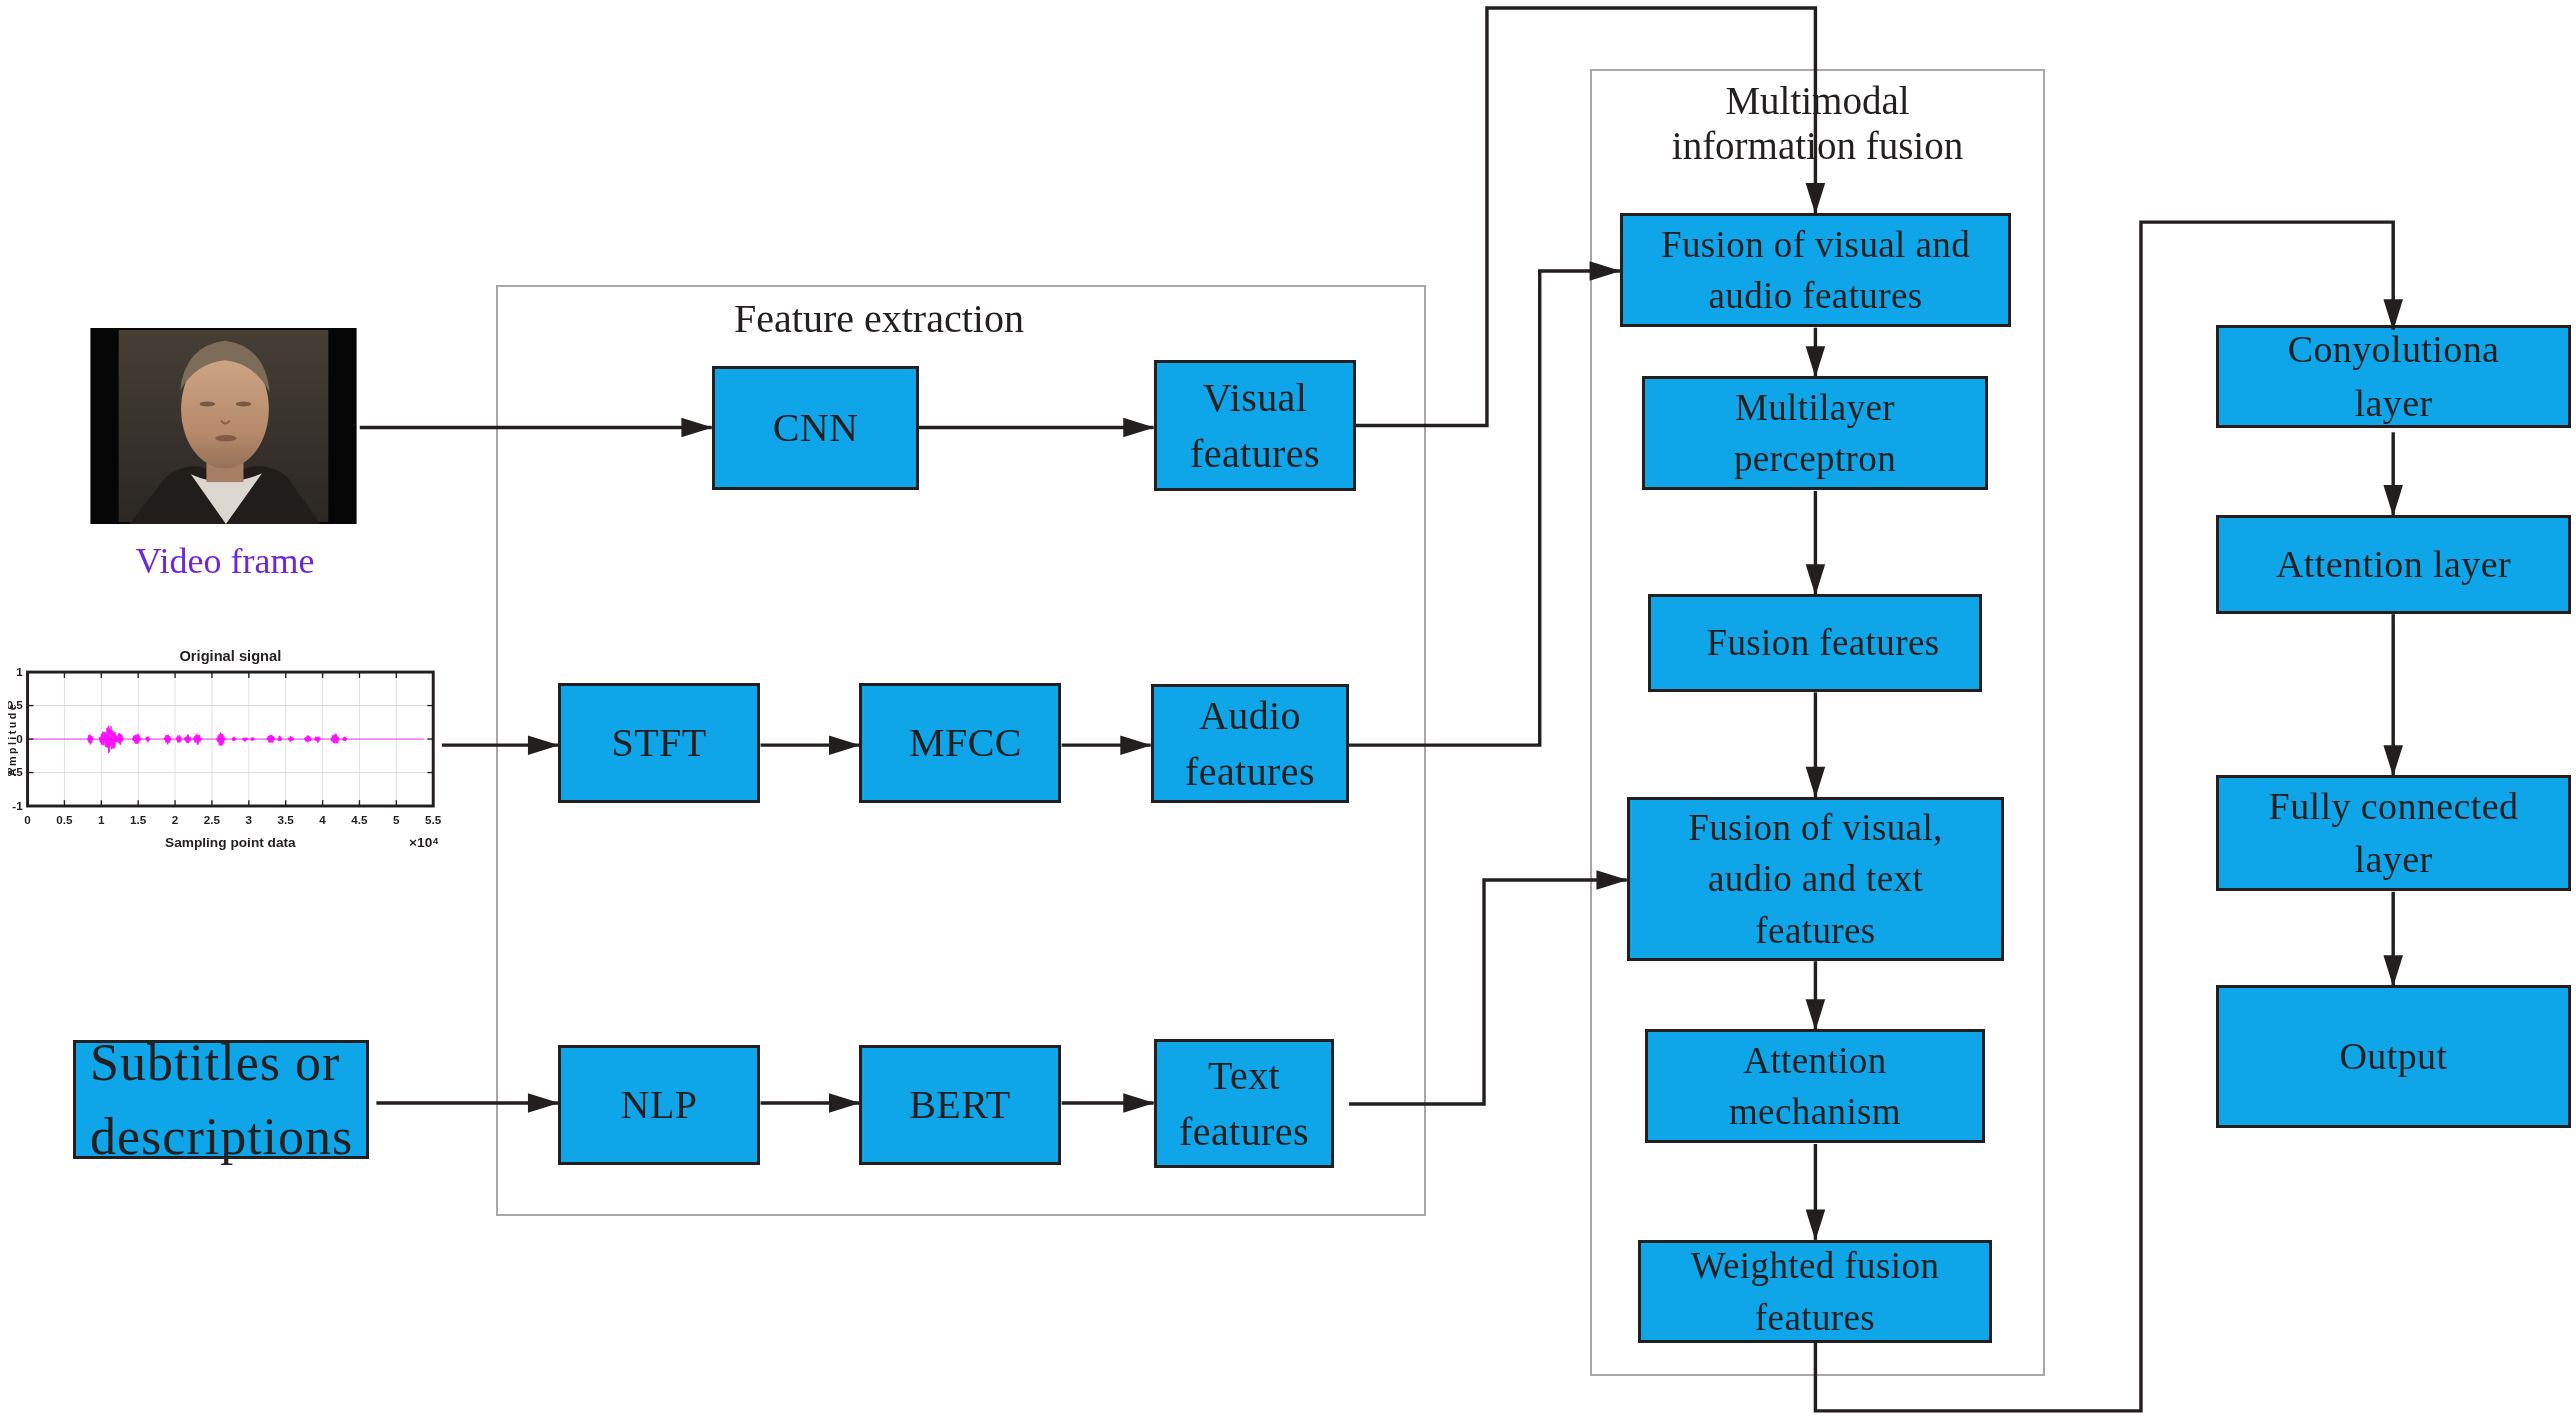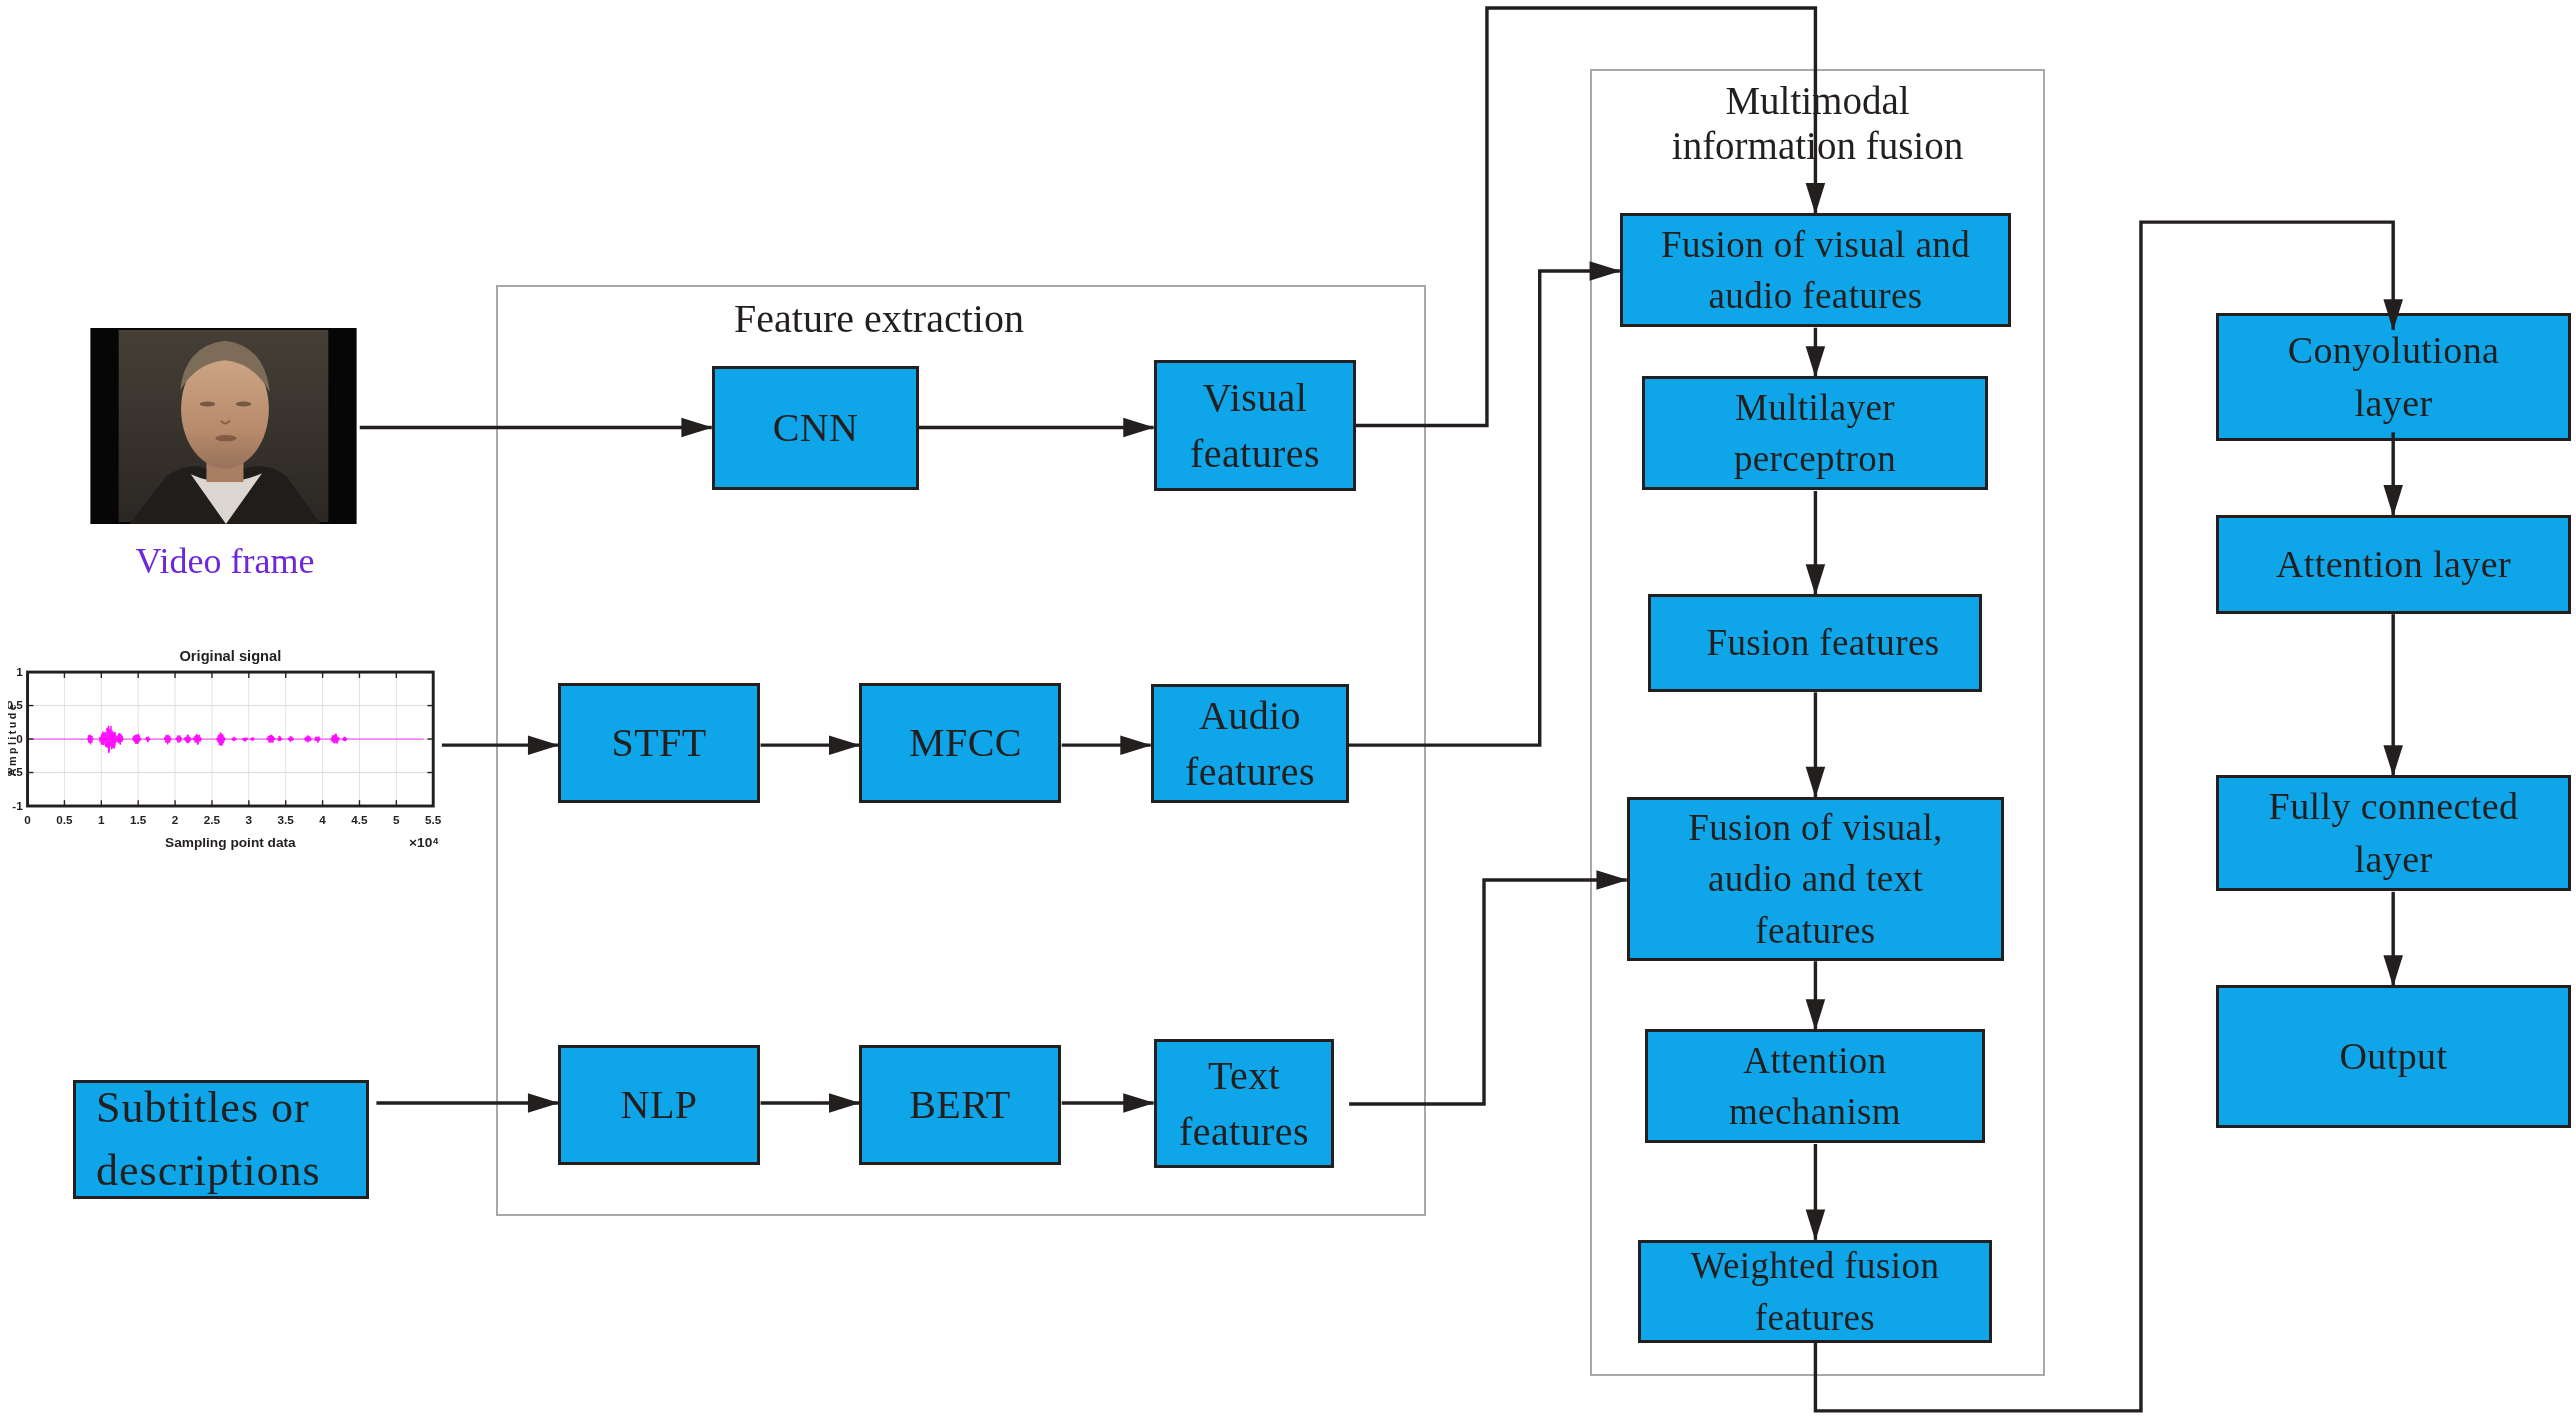--- a/index.html
+++ b/index.html
@@ -6,21 +6,21 @@
   #canvas{position:relative;width:2576px;height:1417px;background:#ffffff;overflow:hidden;
           font-family:"Liberation Serif","DejaVu Serif",serif;color:#241f1f;}
   .container{position:absolute;border:2px solid #a9a7a8;background:transparent;box-sizing:border-box;}
   .ctitle{position:absolute;text-align:center;white-space:pre-line;color:#241f1f;z-index:3;}
   .b{position:absolute;box-sizing:border-box;border:3.9px solid #241f1f;background:#0ea5e9;
      display:flex;align-items:center;justify-content:center;text-align:center;
      white-space:pre-line;color:#241f1f;line-height:1.4;z-index:2;letter-spacing:0.4px;}
   .fs41{font-size:40px;} .fs40{font-size:39px;} .fs38{font-size:37px;line-height:1.38;}
   .fs39{font-size:38px;line-height:1.4;}
   .caption{position:absolute;text-align:center;font-size:36px;color:#6d28d9;z-index:2;}
-  #subtitles-box{justify-content:flex-start;text-align:left;padding-left:20px;font-size:44px;line-height:1.42;letter-spacing:1px;margin-top:40px;}
+  #subtitles-box{justify-content:flex-start;text-align:left;padding-left:14px;font-size:52px;line-height:1.42;letter-spacing:1px;}
   #connector-svg{position:absolute;left:0;top:0;z-index:6;pointer-events:none;}
   #video-frame{position:absolute;left:90px;top:328px;width:267px;height:196px;z-index:2;}
   #audio-plot{position:absolute;left:7.8px;top:626px;width:435px;height:230px;z-index:2;background:#ffffff;}
   .tick{font:700 12px "Liberation Sans",sans-serif;fill:#241f1f;}
   .ptitle{font:700 15px "Liberation Sans",sans-serif;fill:#241f1f;}
   .plabel{font:700 14px "Liberation Sans",sans-serif;fill:#241f1f;}
   .pylabel{font:700 11px "Liberation Sans",sans-serif;fill:#241f1f;letter-spacing:2.5px;}
 </style>
 </head>
 <body>
@@ -156,21 +156,21 @@
 perceptron</div>
   <div class="b fs38" style="left:1648px;top:594px;width:334px;height:98px;padding-left:16px;">Fusion features</div>
   <div class="b fs38" style="left:1627px;top:797px;width:377px;height:164px;">Fusion of visual,
 audio and text
 features</div>
   <div class="b fs38" style="left:1645px;top:1029px;width:340px;height:114px;">Attention
 mechanism</div>
   <div class="b fs38" style="left:1638px;top:1240px;width:354px;height:103px;">Weighted fusion
 features</div>
 
-  <div class="b fs39" style="left:2216px;top:313px;width:355px;height:128px;">Conyolutiona
+  <div class="b fs39" style="left:2216px;top:325px;width:355px;height:103px;">Conyolutiona
 layer</div>
   <div class="b fs39" style="left:2216px;top:515px;width:355px;height:99px;">Attention layer</div>
   <div class="b fs39" style="left:2216px;top:775px;width:355px;height:116px;">Fully connected
 layer</div>
   <div class="b fs39" style="left:2216px;top:985px;width:355px;height:143px;">Output</div>
 
   <svg id="connector-svg" width="2576" height="1417" viewBox="0 0 2635 1449">
     <defs>
       <marker id="ah" markerUnits="userSpaceOnUse" markerWidth="34" markerHeight="22" refX="32" refY="11" orient="auto">
         <path d="M1,1 L33,11 L1,21 Z" fill="#241f1f"></path>

